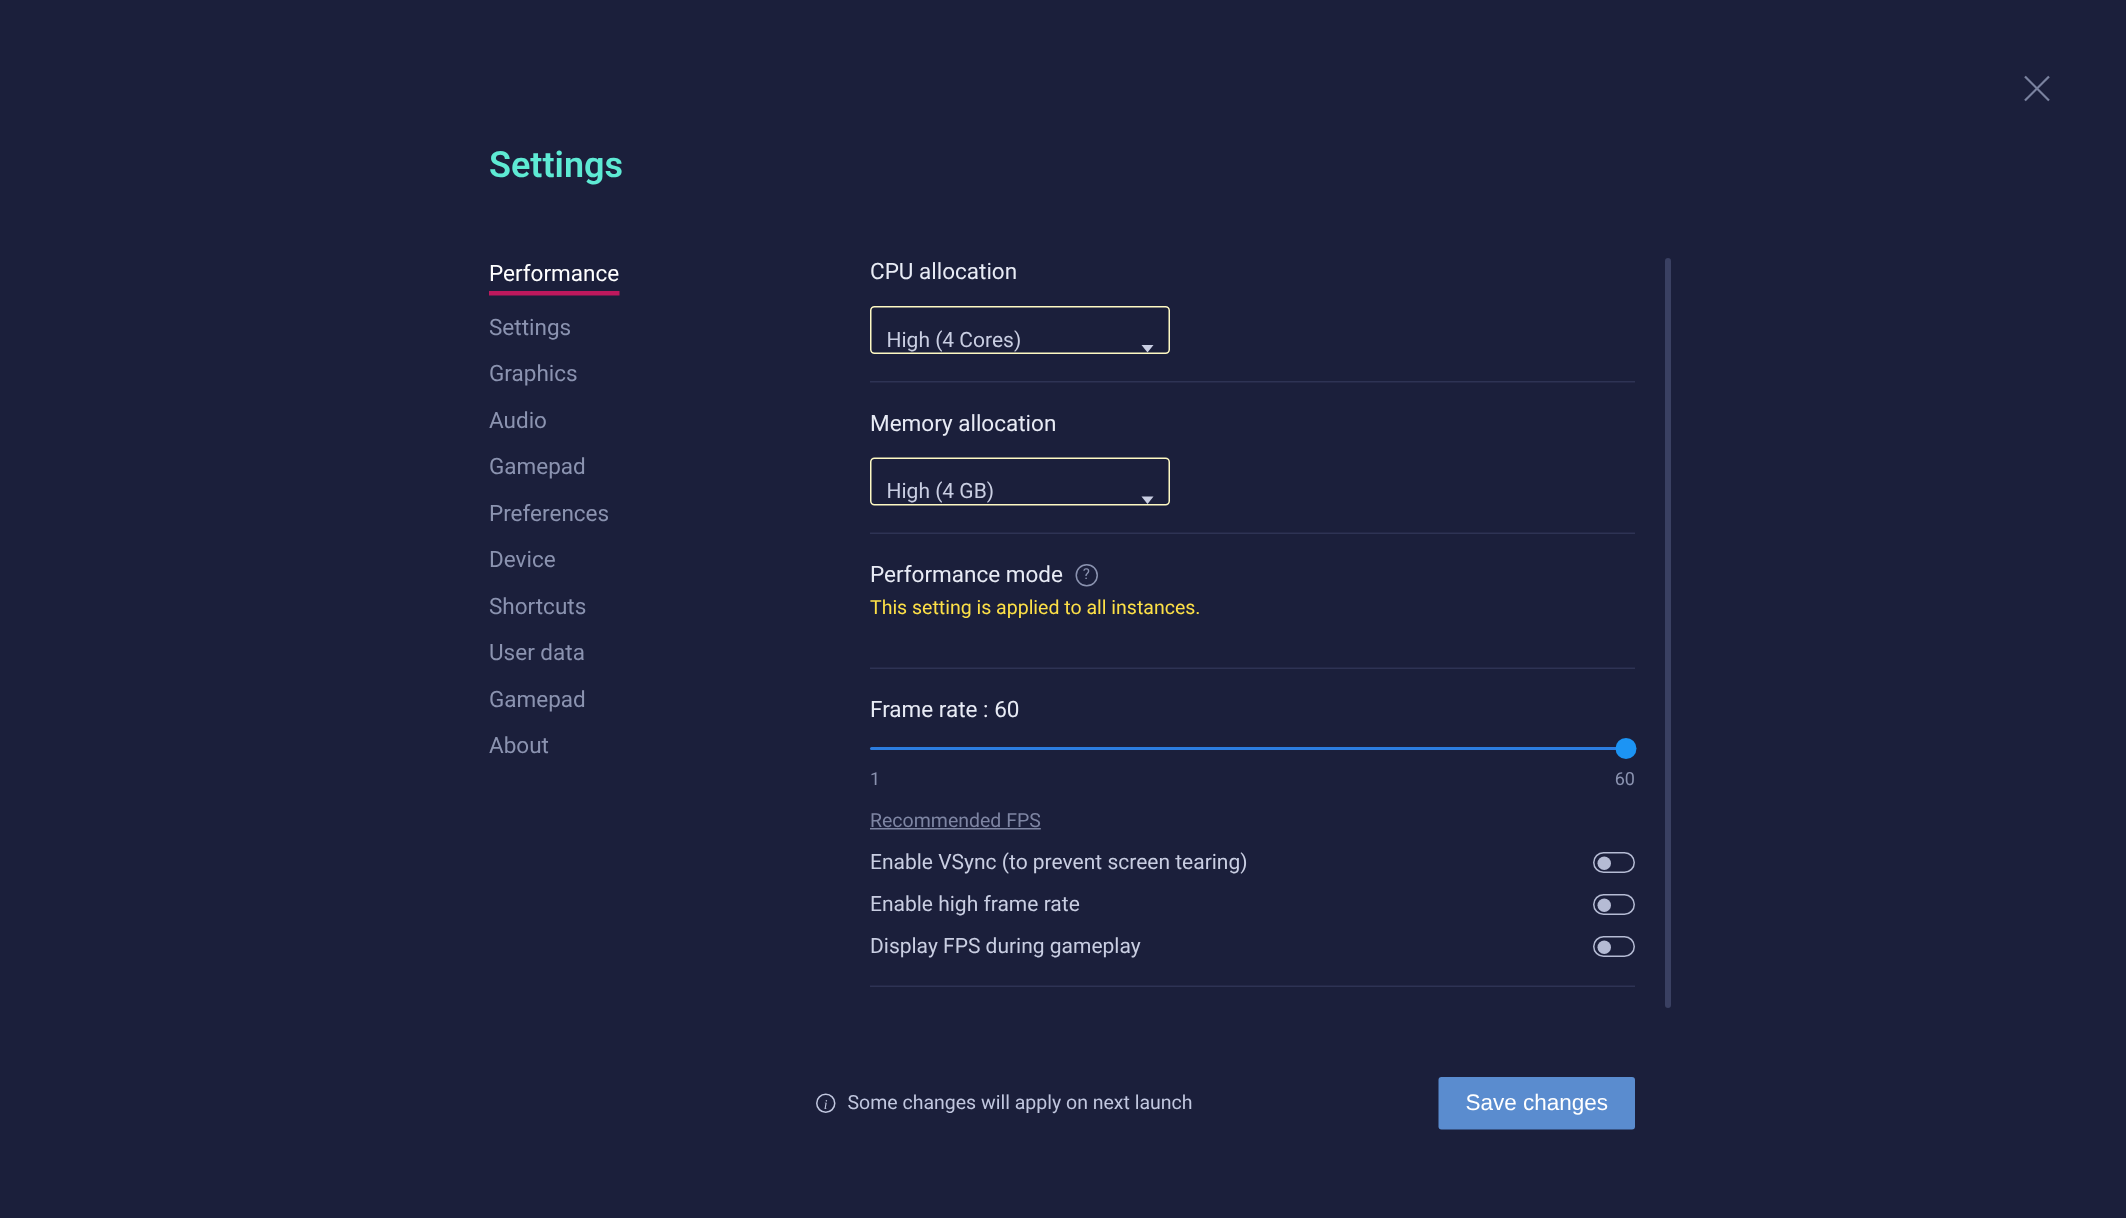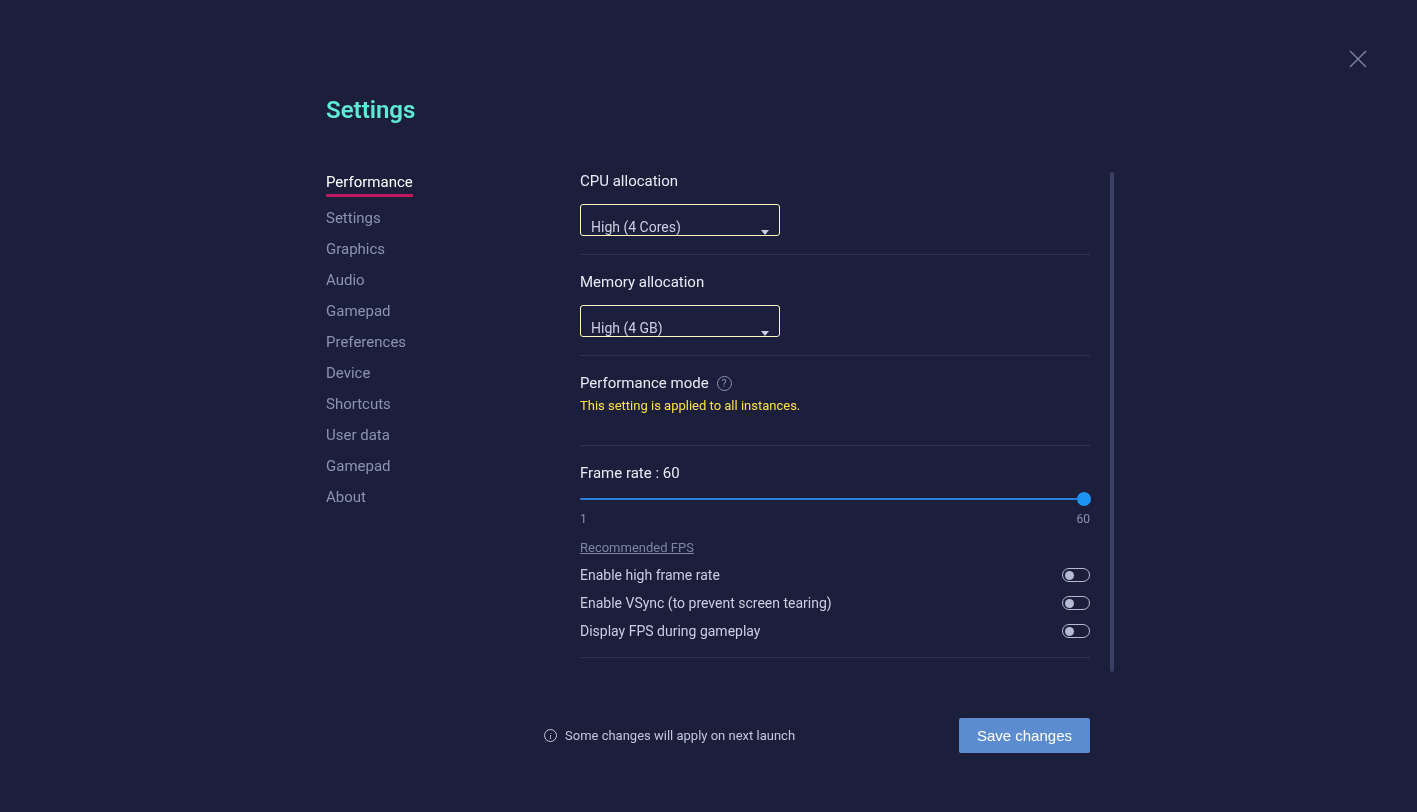--- a/index.html
+++ b/index.html
@@ -300,27 +300,27 @@
             <div class="slider-labels">
               <span>1</span>
               <span>60</span>
             </div>
           </div>
           <div class="fps-reco">
             <div class="fps-reco-title">Recommended FPS</div>
           </div>
 
           <div class="toggle-row">
-            <span class="toggle-label">Enable high frame rate</span>
+            <span class="toggle-label">Enable VSync (to prevent screen tearing)</span>
             <div class="toggle">
                 <div class="knob"></div>
               </div>
           </div>
           <div class="toggle-row">
-            <span class="toggle-label">Enable VSync (to prevent screen tearing)</span>
+            <span class="toggle-label">Enable high frame rate</span>
             <div class="toggle">
                 <div class="knob"></div>
               </div>
           </div>
           <div class="toggle-row">
             <span class="toggle-label">Display FPS during gameplay</span>
             <div class="toggle">
                 <div class="knob"></div>
               </div>
           </div>

